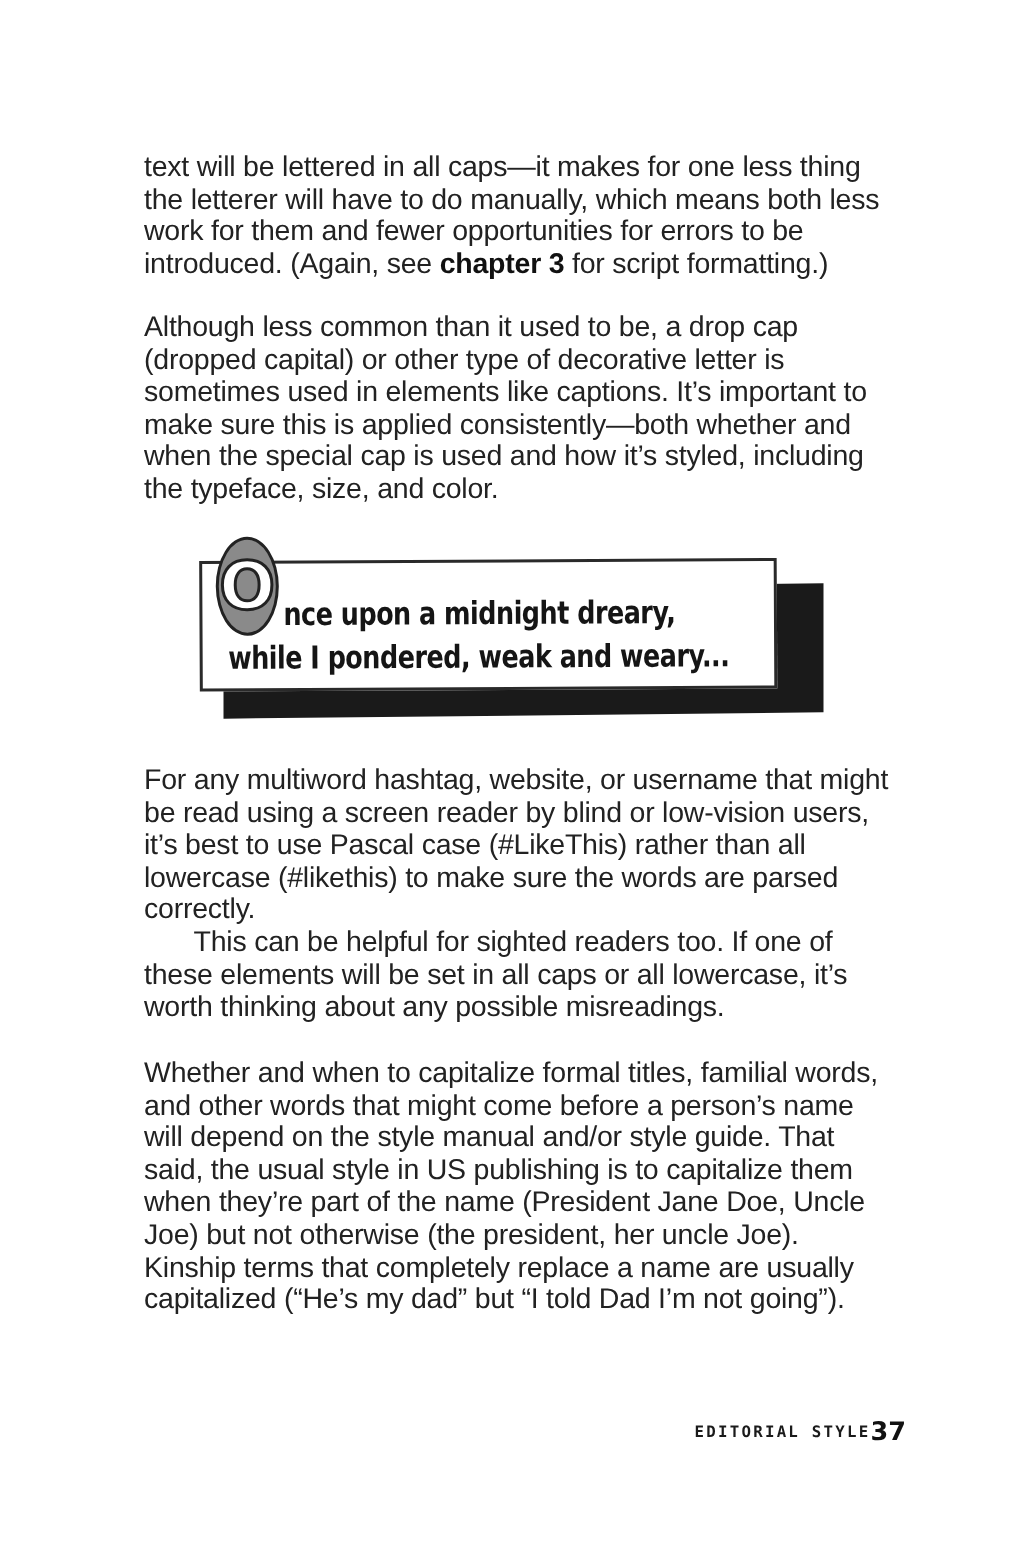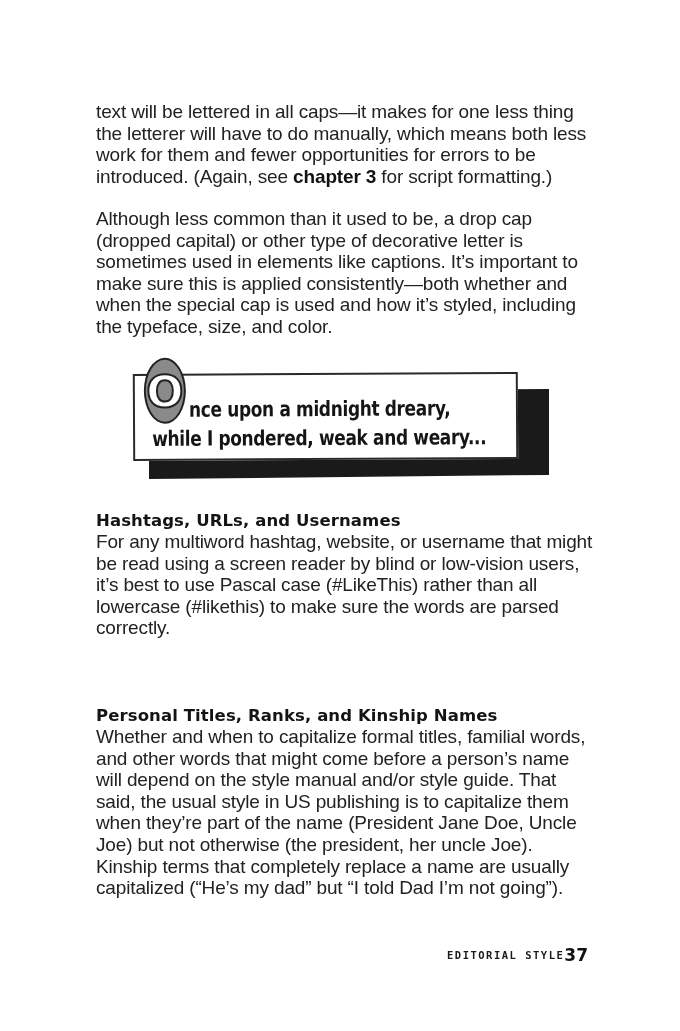--- a/index.html
+++ b/index.html
@@ -45,44 +45,43 @@
     position: absolute; font-family: "DejaVu Sans Condensed", "DejaVu Sans", sans-serif;
     font-weight: bold; font-size: 21px; color: #151515; letter-spacing: -0.4px;
     white-space: nowrap; transform: scaleX(0.9); transform-origin: left;
   }
   #dl1 { left: 54px; top: 22px; }
   #dl2 { left: 17px; top: 51px; }
 
   .footer { position: absolute; top: 945px; left: 447px; display: flex; align-items: center; }
   .running-head {
     font-family: "DejaVu Sans Mono", monospace; font-size: 10.5px; letter-spacing: 1.5px;
-    color: #1a1a1a; font-weight: bold;
+    color: #1a1a1a; font-weight: bold; margin-left: 16px;
   }
   .folio {
     font-family: "DejaVu Sans", sans-serif; font-weight: bold; font-size: 17px;
     color: #111;
   }
 </style>
 </head>
 <body>
 
 <div class="page">
   <p id="p1" class="para"><span>text will be lettered in all caps—it makes for one less thing the letterer will have to do manually, which means both less work for them and fewer opportunities for errors to be introduced. (Again, see </span><b>chapter 3</b><span> for script formatting.)</span></p>
 
   <div id="s1">
     <p class="para">Although less common than it used to be, a drop cap (dropped capital) or other type of decorative letter is sometimes used in elements like captions. It’s important to make sure this is applied consistently—both whether and when the special cap is used and how it’s styled, including the typeface, size, and color.</p>
   </div>
 
   <div id="s2">
-    <h3 class="heading">Hashtags, URLs, and Usernames</h3>
     <p class="para">For any multiword hashtag, website, or username that might be read using a screen reader by blind or low-vision users, it’s best to use Pascal case (#LikeThis) rather than all lowercase (#likethis) to make sure the words are parsed correctly.</p>
+    <p class="para indent">This can be helpful for sighted readers too. If one of these elements will be set in all caps or all lowercase, it’s worth thinking about any possible misreadings.</p>
   </div>
 
   <div id="s3">
-    <h3 class="heading">Personal Titles, Ranks, and Kinship Names</h3>
     <p class="para">Whether and when to capitalize formal titles, familial words, and other words that might come before a person’s name will depend on the style manual and/or style guide. That said, the usual style in US publishing is to capitalize them when they’re part of the name (President Jane Doe, Uncle Joe) but not otherwise (the president, her uncle Joe). Kinship terms that completely replace a name are usually capitalized (“He’s my dad” but “I told Dad I’m not going”).</p>
   </div>
 </div>
 
 <div class="dropbox-wrap">
   <div class="dropbox-shadow"></div>
   <div class="dropbox">
     <div class="dropcap">O</div>
     <div id="dl1" class="dropline">nce upon a midnight dreary,</div>
     <div id="dl2" class="dropline">while I pondered, weak and weary...</div>

